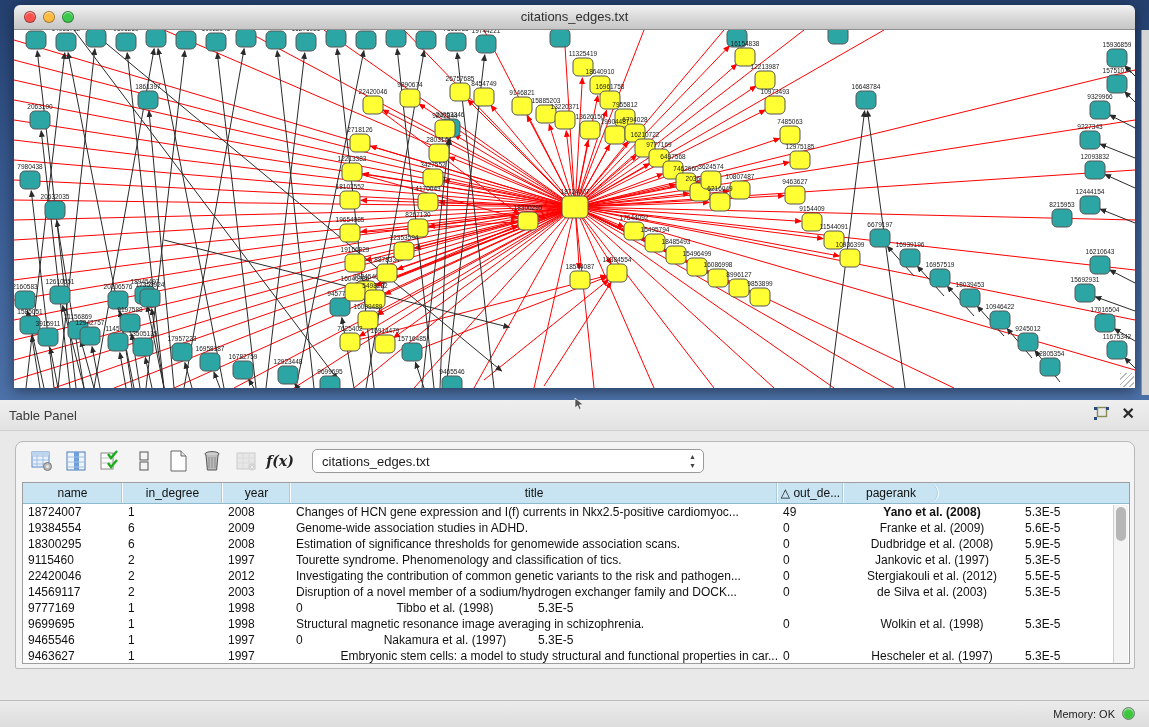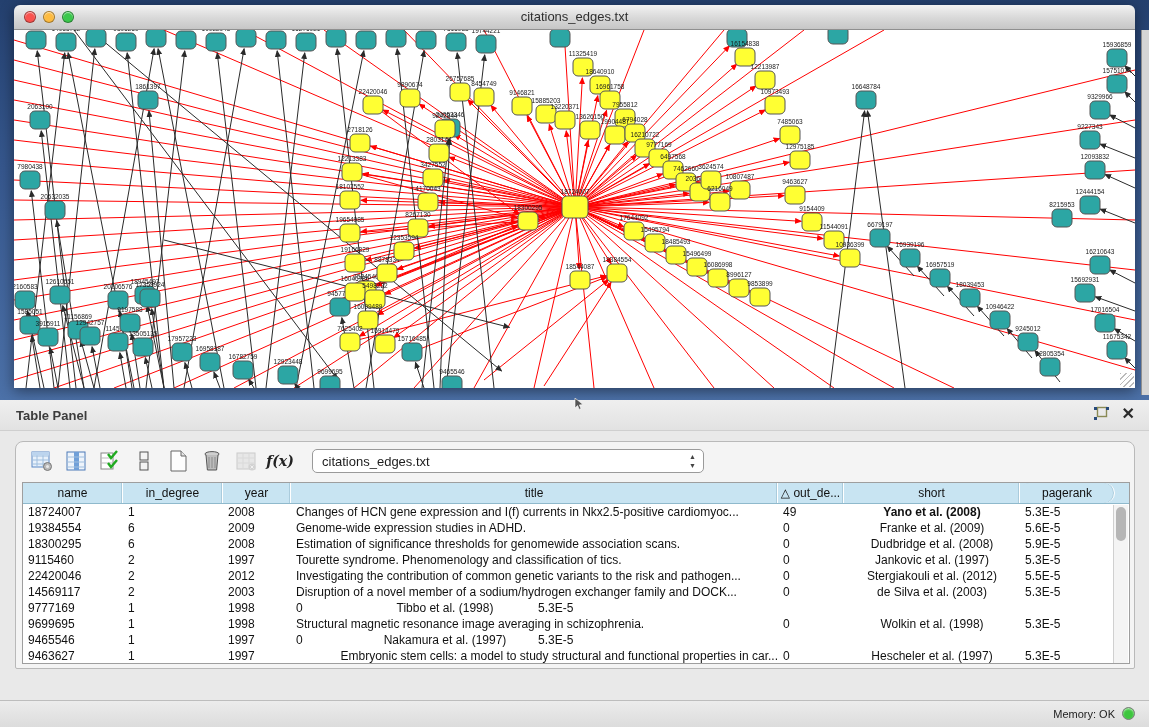--- a/index.html
+++ b/index.html
@@ -24,21 +24,21 @@
   .grip { position:absolute; right:1px; bottom:1px; width:14px; height:14px;
     background:repeating-linear-gradient(135deg,#bbb 0 1px,transparent 1px 4px); }
 
   
   .split-cursor { position:absolute; left:574px; top:398px; width:10px; height:12px; z-index:5; }
 
   
   .table-panel { position:absolute; left:0; top:400px; width:1149px; height:327px; background:#e9e9e9; }
   .panel-head { height:31px; background:linear-gradient(180deg,#efefef,#e2e2e2);
     border-bottom:1px solid #cfcfcf; position:relative; }
-  .panel-head .ph-title { position:absolute; left:16px; top:8px; font-size:13px; color:#3c3c3c;font-weight:bold; }
+  .panel-head .ph-title { position:absolute; left:9px; top:8px; font-size:13px; color:#3c3c3c; }
   .panel-head .ph-icons { position:absolute; right:14px; top:5px; display:flex; gap:12px; align-items:center; }
   .close-x { font-size:16px; font-weight:bold; color:#2b2b2b; line-height:18px; }
 
   .tp-container { position:absolute; left:15px; top:41px; width:1120px; height:228px;
     background:#f4f4f4; border:1px solid #b9b9b9; border-radius:8px 8px 2px 2px; }
   .toolbar { height:38px; display:flex; align-items:center; gap:10px; padding-left:14px; }
   .tb-icon { width:24px; height:24px; display:flex; align-items:center; justify-content:center; }
   .fx { font-family:"DejaVu Serif", serif; font-style:italic; font-weight:bold; font-size:14px; color:#222; }
   .combo { width:392px; height:24px; margin-left:10px; background:#fff; border:1px solid #9a9a9a;
     border-radius:5px; display:flex; align-items:center; position:relative; }
@@ -612,38 +612,37 @@
       </div>
     </div>
 
     <div class="tbl">
       <div class="tbl-head" id="tbl-head">
           <div class="th" style="width: 100px;">name</div>
           <div class="th" style="width: 100px;">in_degree</div>
           <div class="th" style="width: 68px;">year</div>
           <div class="th" style="width: 487px;">title</div>
           <div class="th" style="width: 66px;">△ out_de...</div>
-          <div class="th" style="width: 176px;">short</div>
           <div class="th" style="width: 95px; border-radius: 10px;">pagerank</div>
         </div>
       <div class="tbl-body" id="tbl-body">
           <div class="tr">
             <div class="td" style="width: 100px;">18724007</div>
             <div class="td" style="width: 100px;">1</div>
             <div class="td" style="width: 68px;">2008</div>
             <div class="td" style="width: 487px;">Changes of HCN gene expression and I(f) currents in Nkx2.5-positive cardiomyoc...</div>
             <div class="td" style="width: 66px;">49</div>
             <div class="td center" style="width: 176px; font-weight: bold;">Yano et al. (2008)</div>
             <div class="td" style="width: 95px;">5.3E-5</div>
           </div>
           <div class="tr">
             <div class="td" style="width: 100px;">19384554</div>
             <div class="td" style="width: 100px;">6</div>
             <div class="td" style="width: 68px;">2009</div>
-            <div class="td" style="width: 487px;">Genome-wide expression studies in ADHD.</div>
+            <div class="td" style="width: 487px;">Genome-wide association studies in ADHD.</div>
             <div class="td" style="width: 66px;">0</div>
             <div class="td center" style="width: 176px;">Franke et al. (2009)</div>
             <div class="td" style="width: 95px;">5.6E-5</div>
           </div>
           <div class="tr">
             <div class="td" style="width: 100px;">18300295</div>
             <div class="td" style="width: 100px;">6</div>
             <div class="td" style="width: 68px;">2008</div>
             <div class="td" style="width: 487px;">Estimation of significance thresholds for genomewide association scans.</div>
             <div class="td" style="width: 66px;">0</div>

